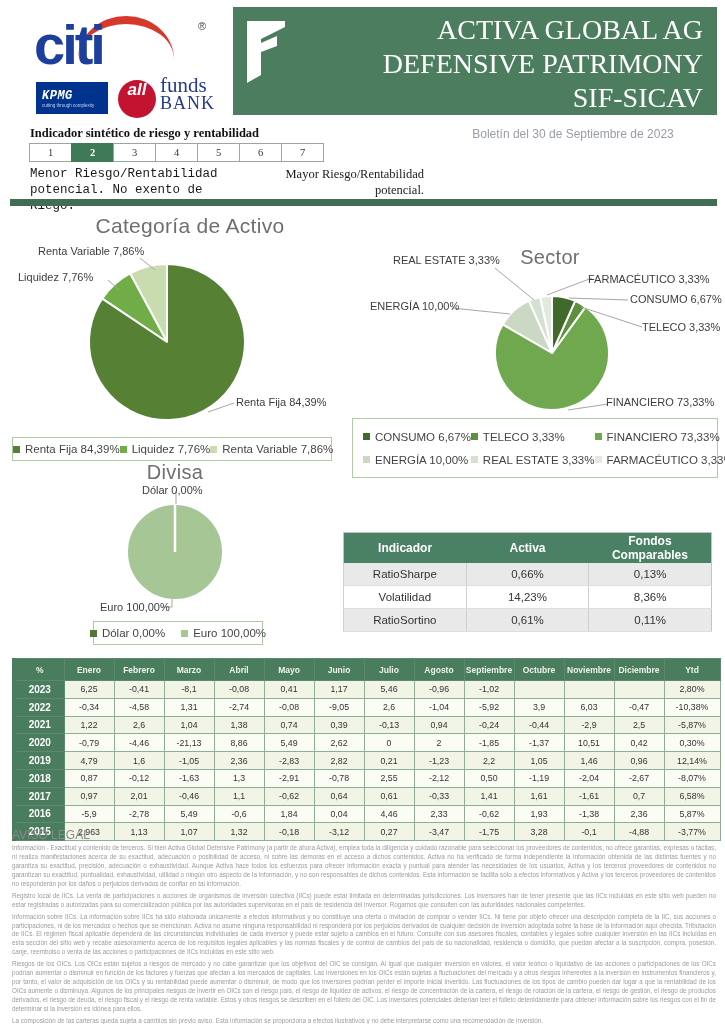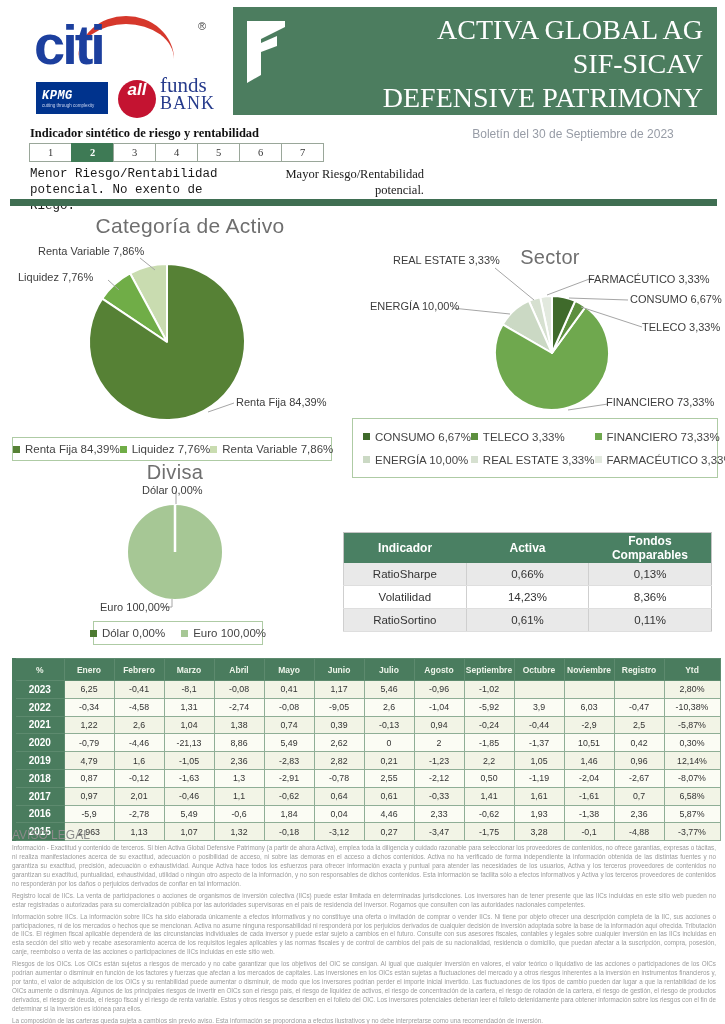--- a/index.html
+++ b/index.html
@@ -110,22 +110,22 @@
     <div class="f2">BANK</div>
   </div>
 
   <div class="abs banner">
     <svg class="flag-icon" width="40" height="62" viewBox="0 0 40 62">
       <polygon points="0,0 38,0 38,6 14,18 14,54 0,62" fill="#ffffff"></polygon>
       <polygon points="14,22 30,15 30,25 14,31" fill="#ffffff"></polygon>
     </svg>
     <div class="banner-title">
       <div>ACTIVA GLOBAL AG</div>
+      <div>DEFENSIVE PATRIMONY</div>
       <div>SIF-SICAV</div>
-      <div>DEFENSIVE PATRIMONY</div>
     </div>
   </div>
 
   <div class="abs bulletin">Boletín del 30 de Septiembre de 2023</div>
 
   <div class="abs risk-title">Indicador sintético de riesgo y rentabilidad</div>
   <div class="abs risk-scale" id="risk-scale">
       <div class="risk-cell">1</div>
       <div class="risk-cell active">2</div>
       <div class="risk-cell">3</div>
@@ -297,21 +297,21 @@
             <th>Febrero</th>
             <th>Marzo</th>
             <th>Abril</th>
             <th>Mayo</th>
             <th>Junio</th>
             <th>Julio</th>
             <th>Agosto</th>
             <th>Septiembre</th>
             <th>Octubre</th>
             <th>Noviembre</th>
-            <th>Registro</th>
+            <th>Diciembre</th>
             <th>Ytd</th>
           </tr>
         </thead>
       <tbody id="mon-body">
           <tr class="odd">
             <td class="year">2023</td>
             <td>6,25</td>
             <td>-0,41</td>
             <td>-8,1</td>
             <td>-0,08</td>

